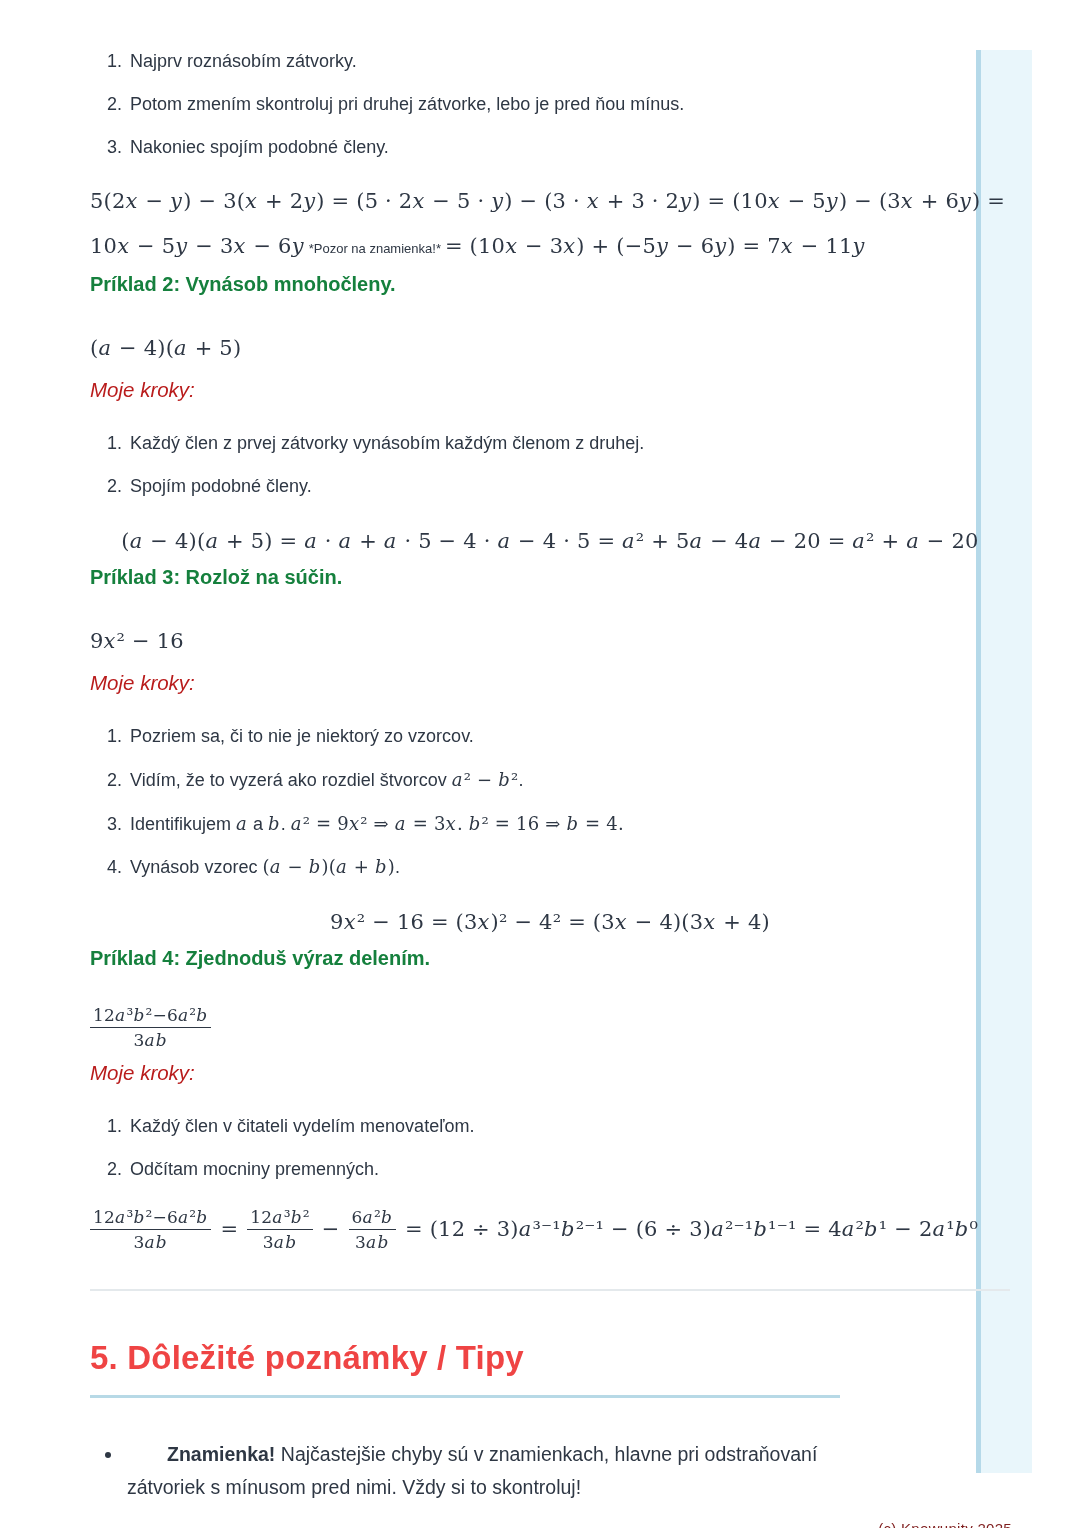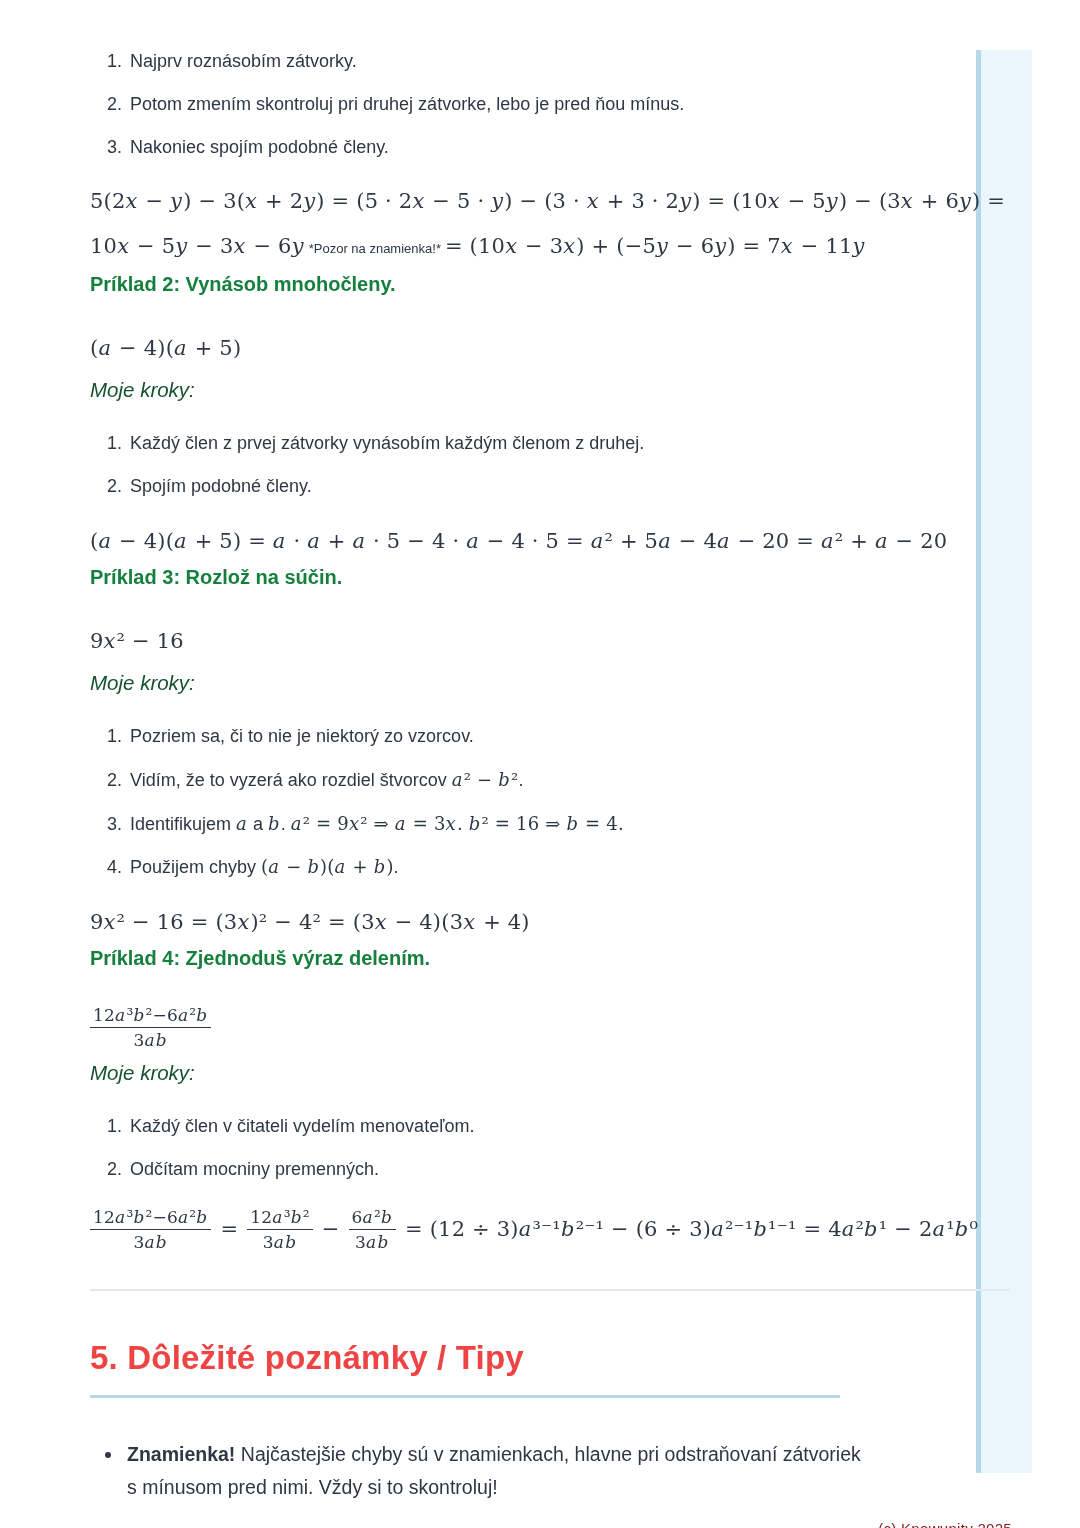--- a/index.html
+++ b/index.html
@@ -19,23 +19,23 @@
   .math-line { margin:0 0 8px 0; font-size:21px; line-height:1.7; }
   .math {
     font-family:"DejaVu Serif","Liberation Serif",serif;
     font-style:normal;
     letter-spacing:0.2px;
   }
   .math i { font-style:italic; padding-right:1px; }
   .note { font-family:"Liberation Sans", sans-serif; font-size:13px; margin:0 4px; }
 
   h3.ex-title { font-size:20px; font-weight:700; margin:6px 0 34px 0; color:#15803d; }
-  .kroky { font-style:italic; font-size:20.5px; margin:0 0 30px 0; color:#14532d; }
+  .kroky { font-style:italic; font-size:20.5px; margin:0 0 30px 0; color:#b91c1c; }
   .expr { margin-bottom:12px; }
-  .result-line { margin-bottom:6px; }
+  .result-line { margin-bottom:6px;text-align:center; }
 
   .frac {
     display:inline-flex; flex-direction:column; align-items:center;
     font-size:17px; line-height:1.3; vertical-align:middle;
     font-family:"DejaVu Serif","Liberation Serif",serif;
   }
   .frac .num { border-bottom:1.4px solid #2e3744; padding:0 3px 1px 3px; }
   .frac .den { padding-top:1px; }
   .frac-expr { margin:0 0 10px 0; font-size:21px; line-height:1.2; }
 
@@ -48,21 +48,21 @@
     font-size:33px;
     font-weight:700;
     margin:48px 0 0 0;
     padding-bottom:18px;
     width:750px;
     border-bottom:3px solid #b7d9e6;
     letter-spacing:0.2px;
   }
   ul.tips { margin:40px 0 0 0; padding-left:34px; font-size:19.5px; line-height:1.7; max-width:745px; }
   ul.tips li { padding-left:3px; }
-  ul.tips strong { font-weight:700; }
+  ul.tips strong { font-weight:700;margin-left:40px; }
 
   .side-bar {
     position:absolute; top:50px; right:48px;
     width:51px; height:1423px;
     background:#e9f6fb;
     border-left:5px solid #b5d9e9;
     z-index:0;
   }
   .watermark {
     position:absolute; top:1520px; right:68px;
@@ -101,21 +101,21 @@
   </ol>
   <p class="math-line result-line"><span class="math">(<i>a</i> − 4)(<i>a</i> + 5) = <i>a</i> · <i>a</i> + <i>a</i> · 5 − 4 · <i>a</i> − 4 · 5 = <i>a</i>² + 5<i>a</i> − 4<i>a</i> − 20 = <i>a</i>² + <i>a</i> − 20</span></p>
 
   <h3 class="ex-title">Príklad 3: Rozlož na súčin.</h3>
   <p class="math-line expr"><span class="math">9<i>x</i>² − 16</span></p>
   <p class="kroky">Moje kroky:</p>
   <ol class="num-list">
     <li><span>Pozriem sa, či to nie je niektorý zo vzorcov.</span></li>
     <li><span>Vidím, že to vyzerá ako rozdiel štvorcov </span><span class="math"><i>a</i>² − <i>b</i>²</span><span>.</span></li>
     <li><span>Identifikujem </span><span class="math"><i>a</i></span><span> a </span><span class="math"><i>b</i></span><span>. </span><span class="math"><i>a</i>² = 9<i>x</i>²  ⇒  <i>a</i> = 3<i>x</i>. <i>b</i>² = 16  ⇒  <i>b</i> = 4.</span></li>
-    <li><span>Použijem chyby </span><span class="math">(<i>a</i> − <i>b</i>)(<i>a</i> + <i>b</i>)</span><span>.</span></li>
+    <li><span>Vynásob vzorec </span><span class="math">(<i>a</i> − <i>b</i>)(<i>a</i> + <i>b</i>)</span><span>.</span></li>
   </ol>
   <p class="math-line result-line"><span class="math">9<i>x</i>² − 16 = (3<i>x</i>)² − 4² = (3<i>x</i> − 4)(3<i>x</i> + 4)</span></p>
 
   <h3 class="ex-title">Príklad 4: Zjednoduš výraz delením.</h3>
   <div class="frac-expr">
     <span class="frac">
         <span class="num math">12<i>a</i>³<i>b</i>²−6<i>a</i>²<i>b</i></span>
         <span class="den math">3<i>a</i><i>b</i></span>
       </span>
   </div>

